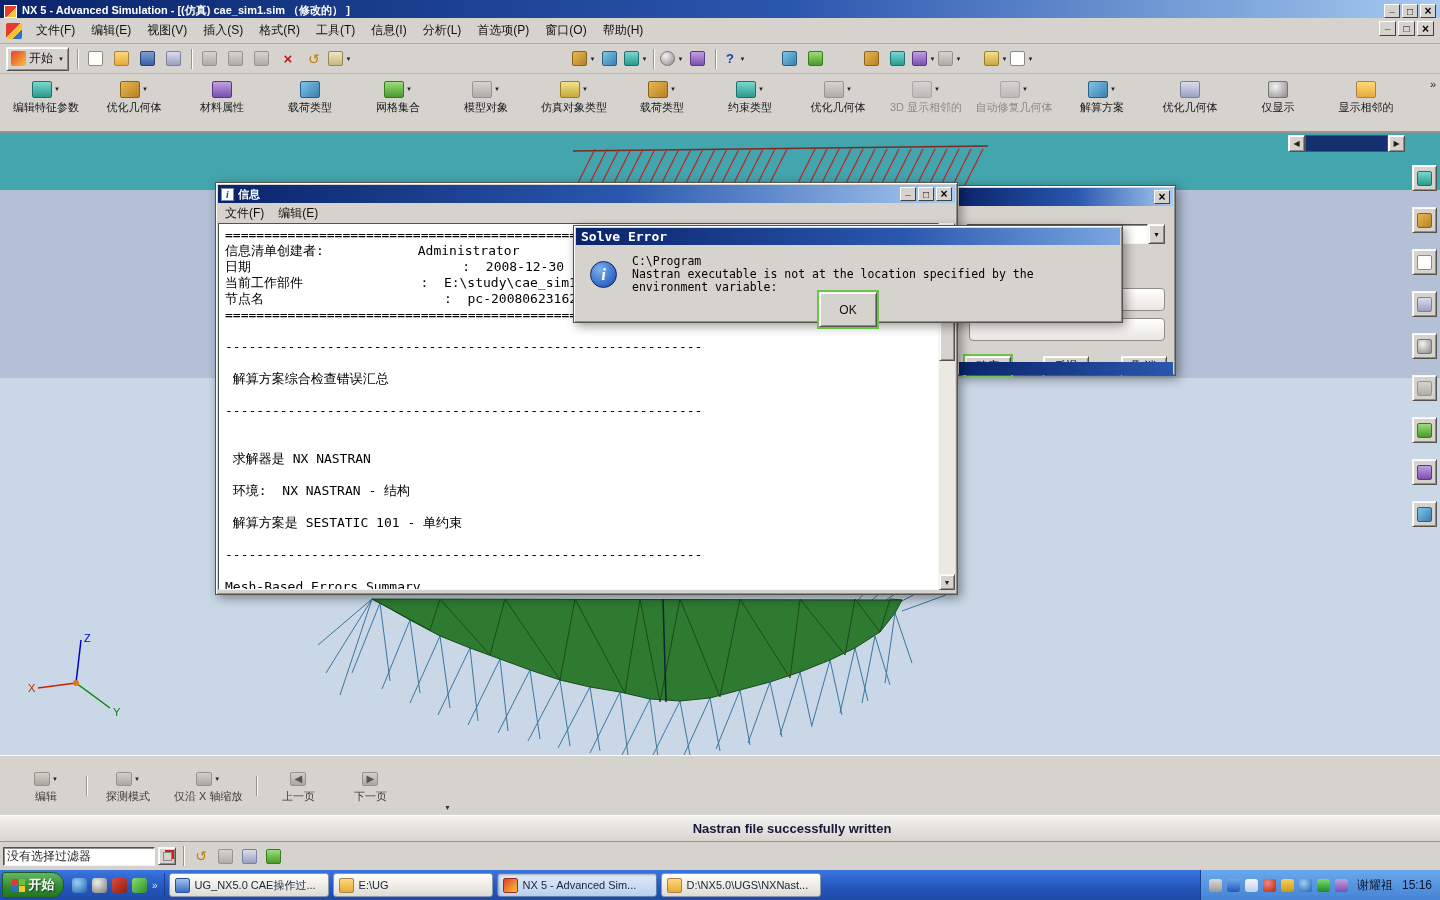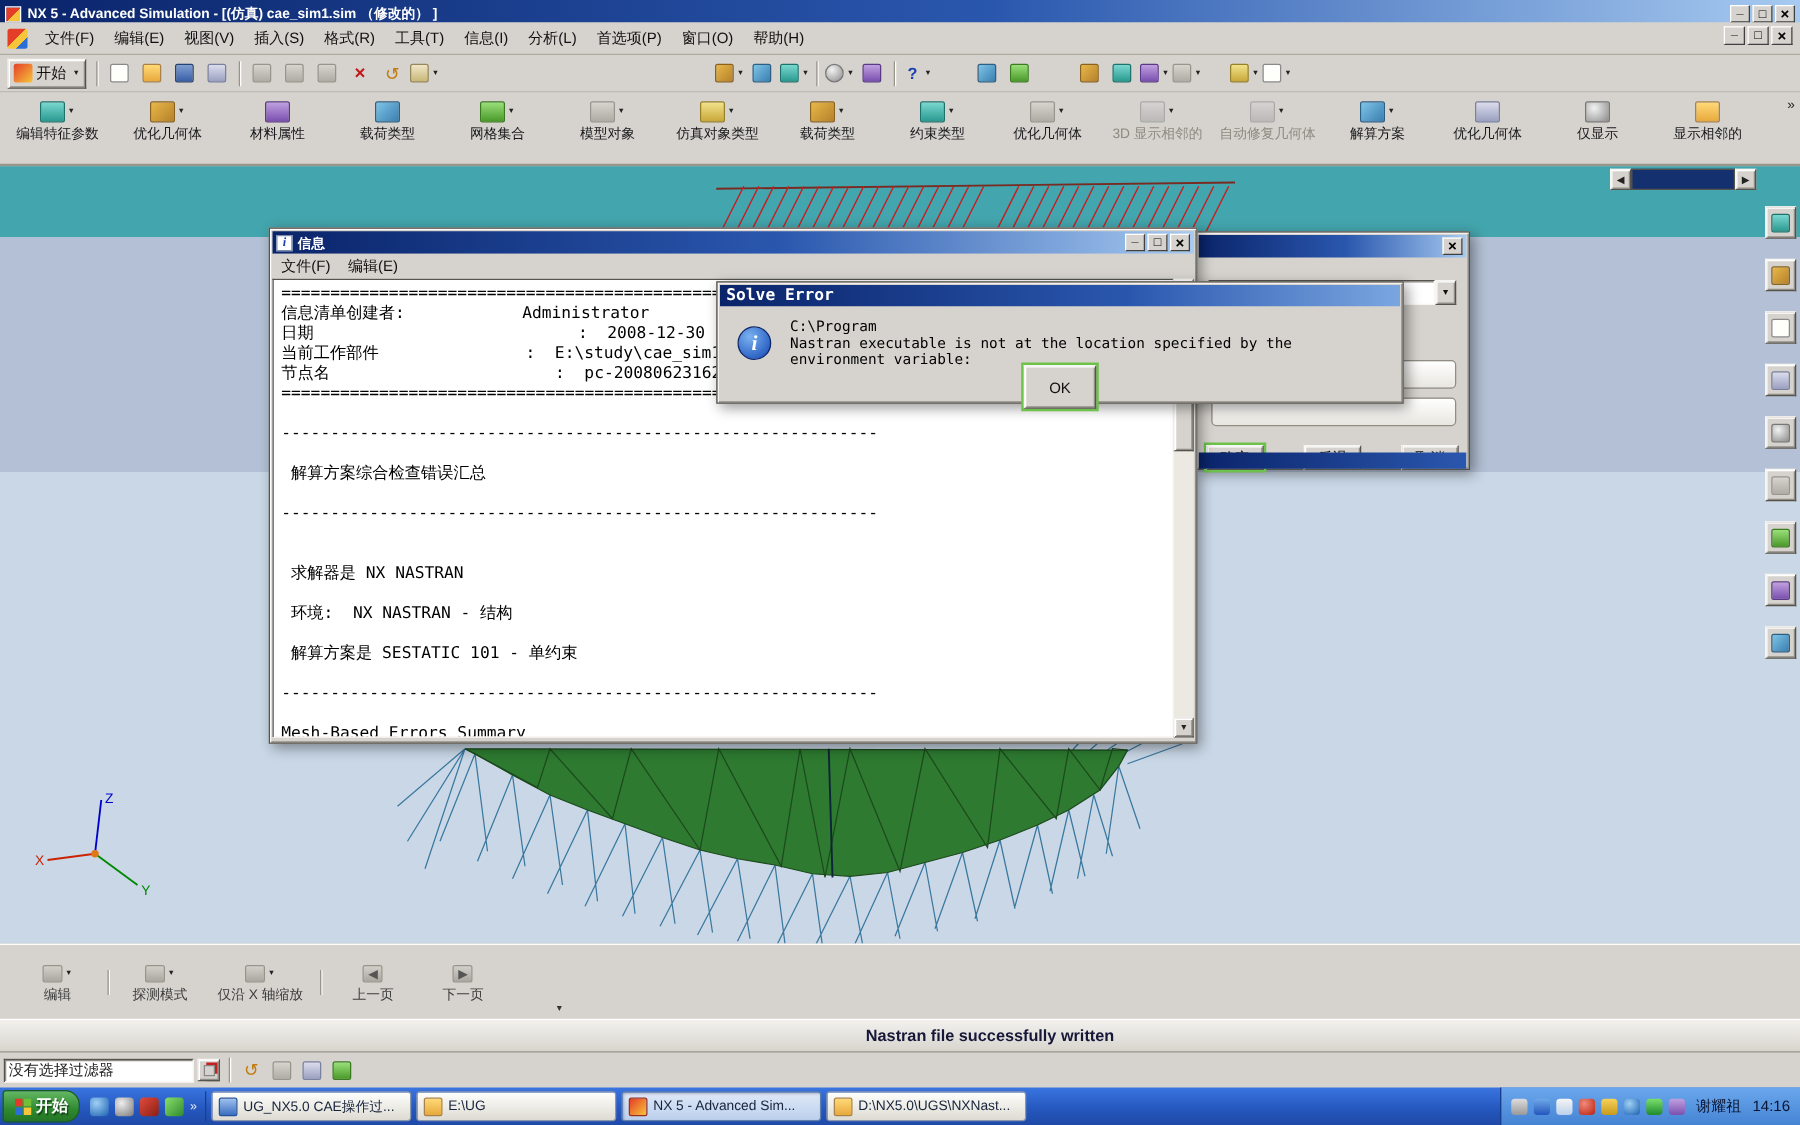--- a/index.html
+++ b/index.html
@@ -638,17 +638,17 @@
     <div id="tray">
       <span class="tray-ico" style="background:linear-gradient(#ddd,#999)"></span>
       <span class="tray-ico" style="background:linear-gradient(#6fa8e8,#2456bc)"></span>
       <span class="tray-ico" style="background:linear-gradient(#f5f5f5,#bcd0ec)"></span>
       <span class="tray-ico" style="background:radial-gradient(circle at 35% 30%,#f08a7a,#b81f10)"></span>
       <span class="tray-ico" style="background:linear-gradient(#f6d25a,#c89a1a)"></span>
       <span class="tray-ico" style="background:radial-gradient(circle at 35% 30%,#9fd0f5,#1a5fb0)"></span>
       <span class="tray-ico" style="background:linear-gradient(#7adf6a,#1f8a2f)"></span>
       <span class="tray-ico" style="background:linear-gradient(#c0a0e0,#7a50b0)"></span>
       <span class="user">谢耀祖</span>
-      <span class="time">14:16</span>
+      <span class="time">15:16</span>
     </div>
   </div>
 
 </div>
 
 </body></html>

